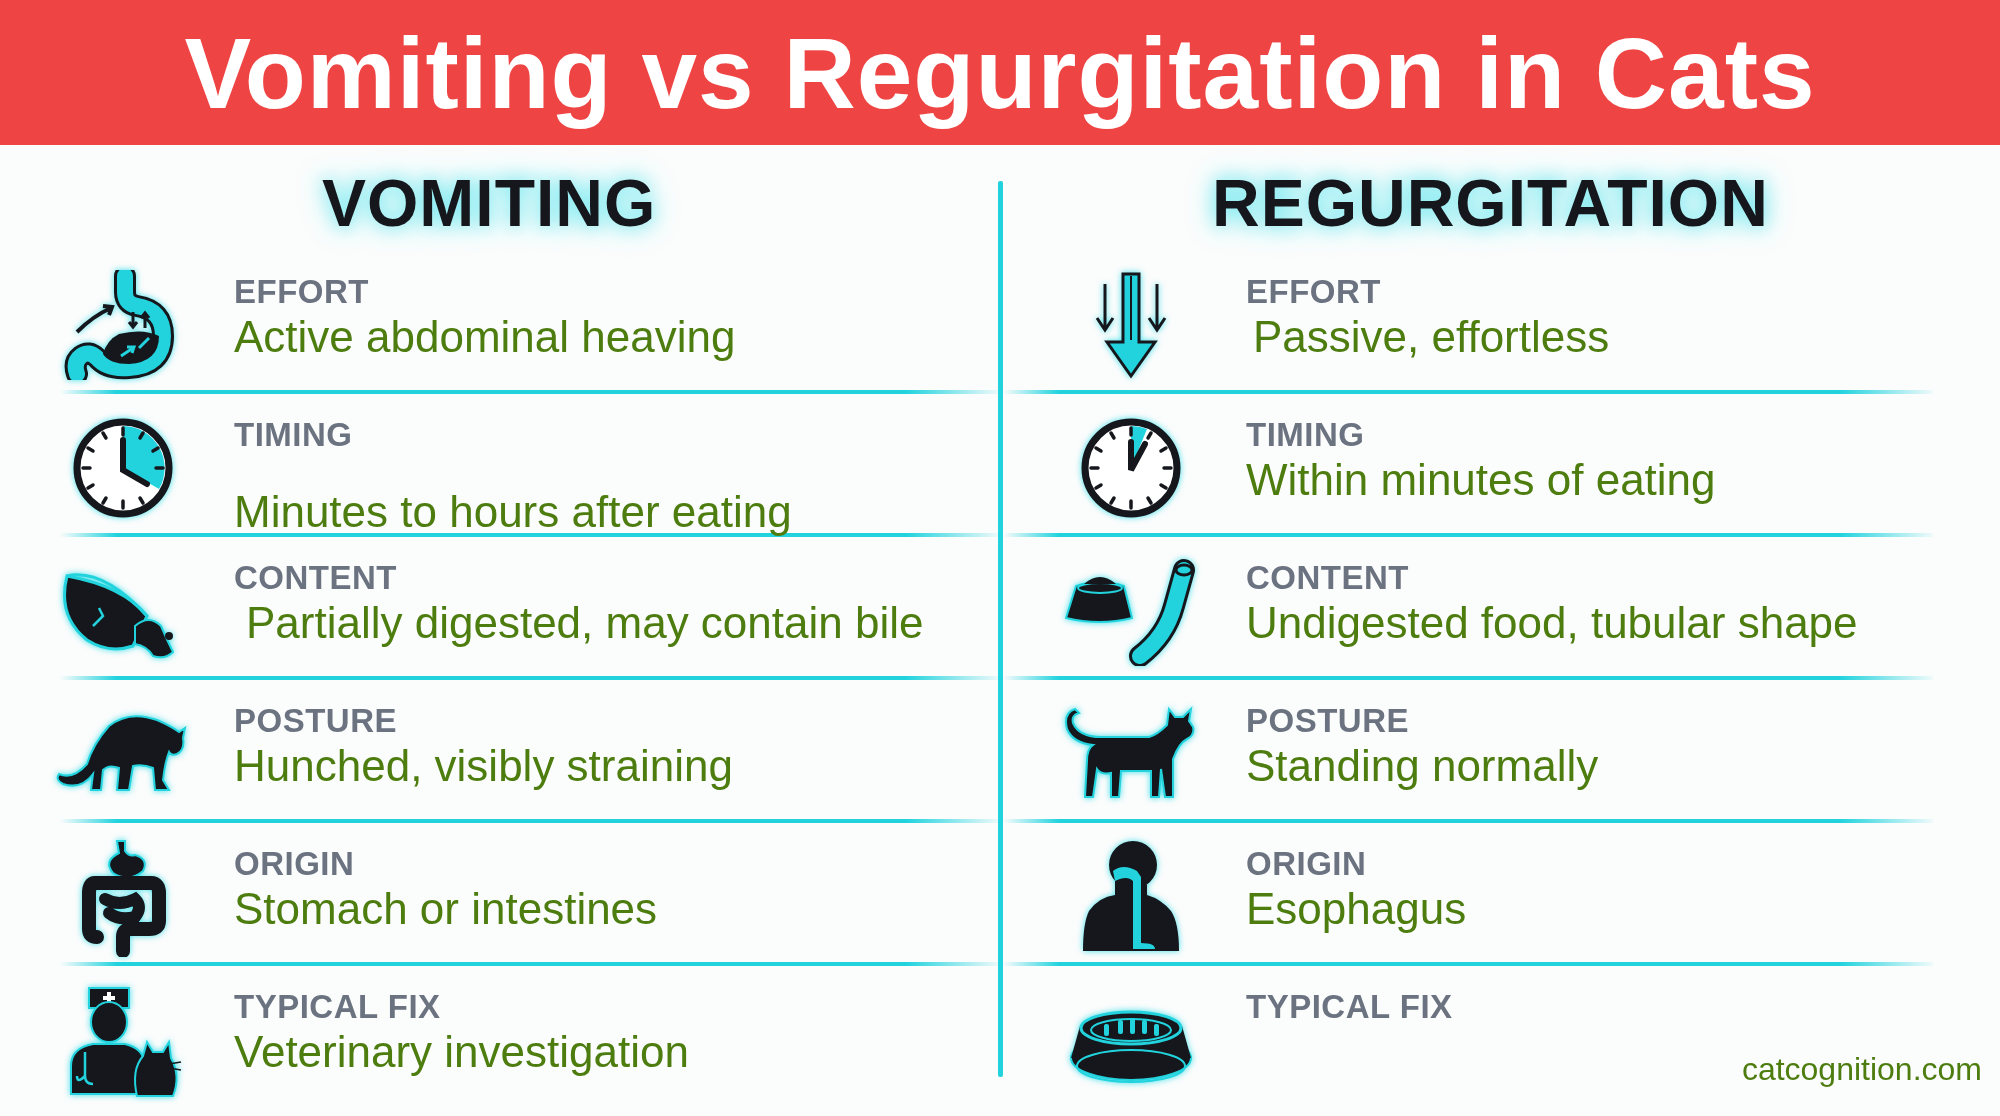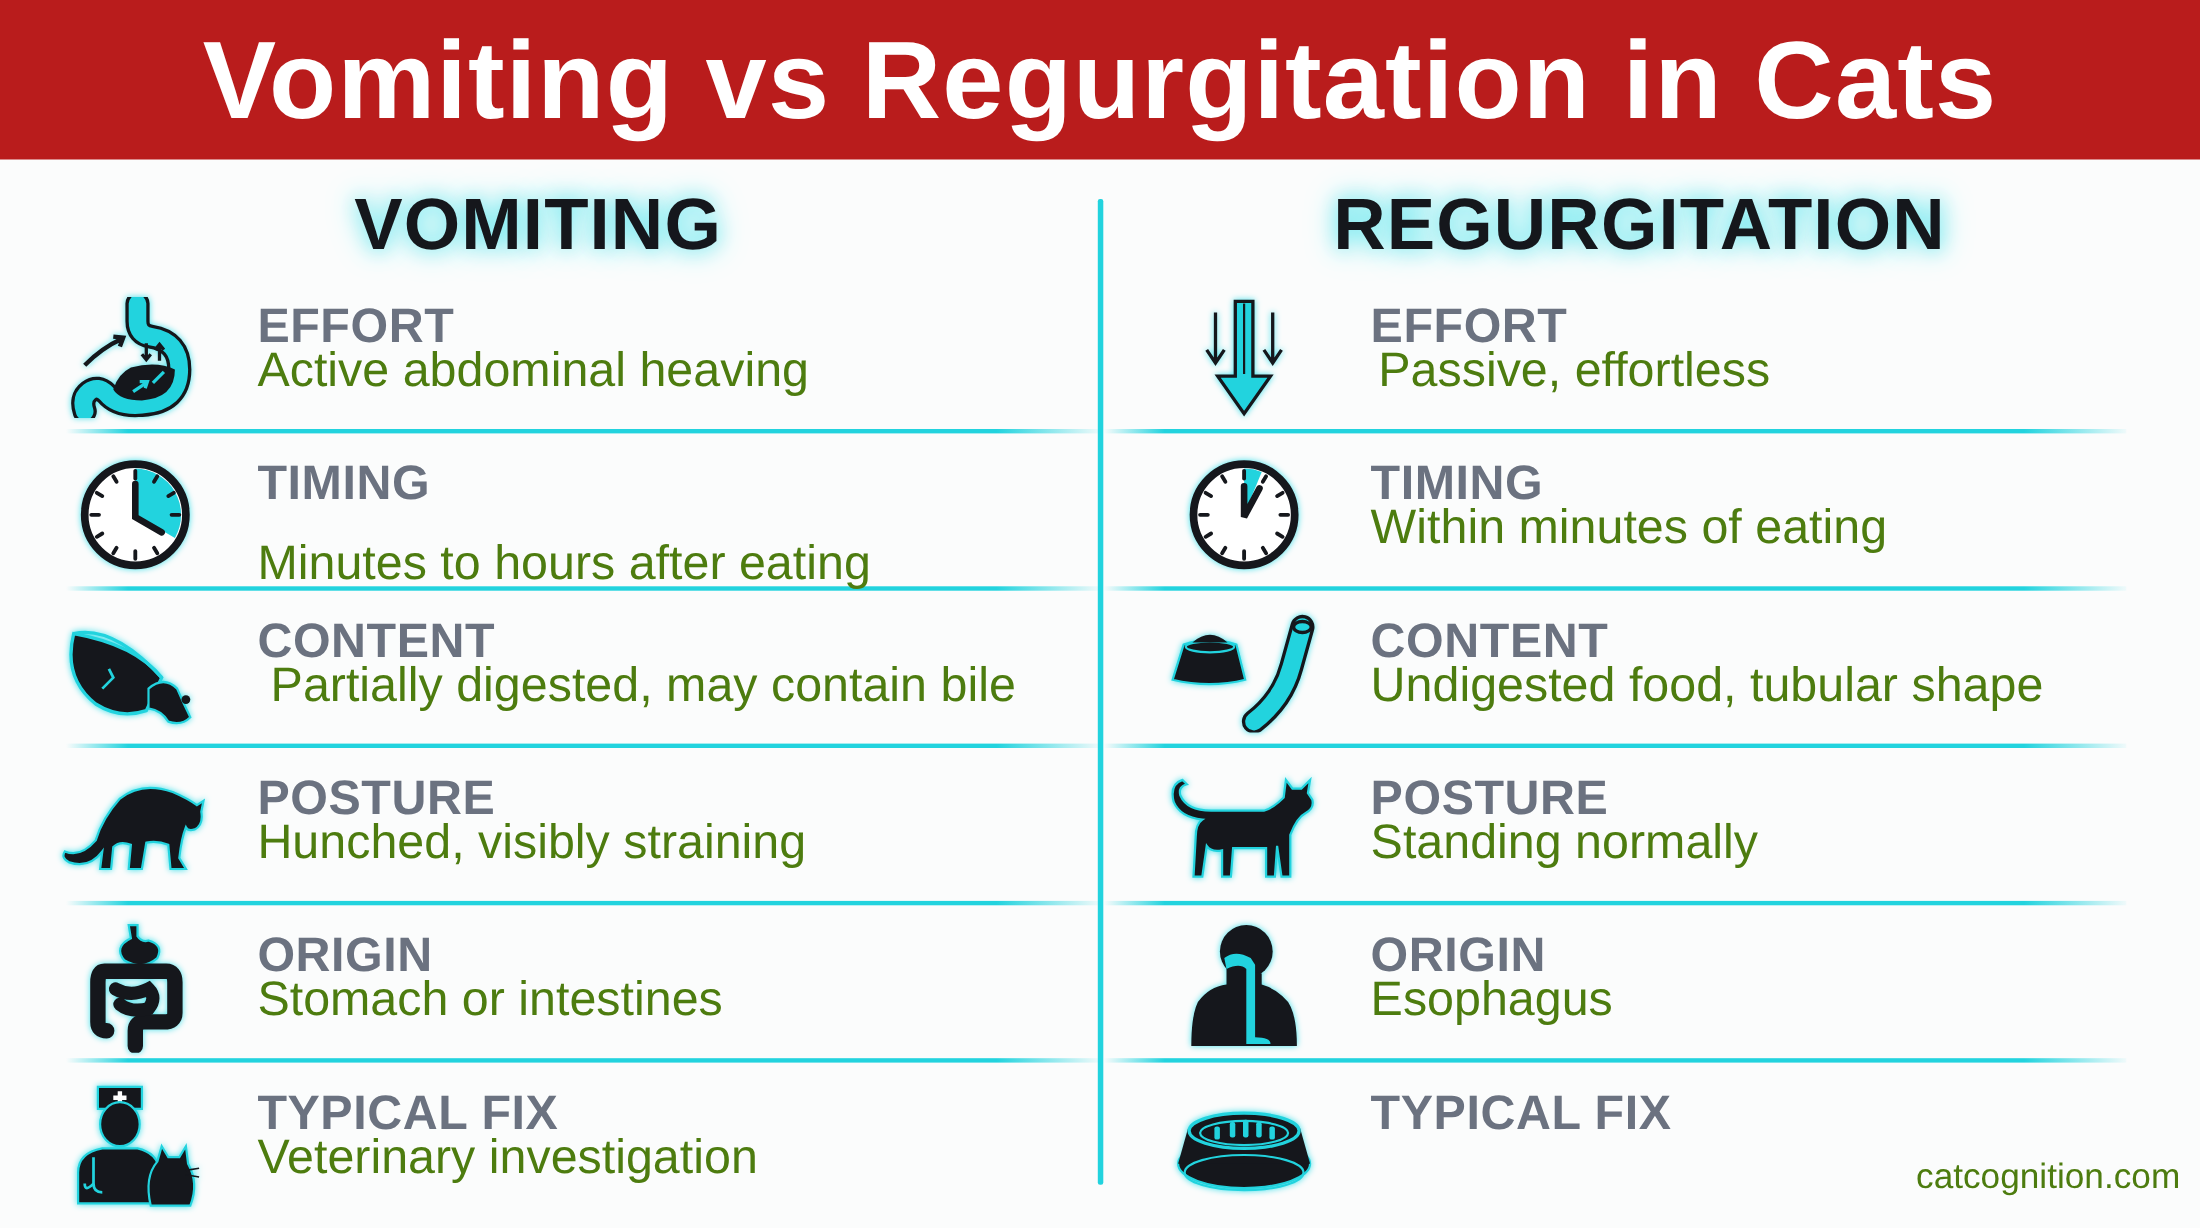--- a/index.html
+++ b/index.html
@@ -1,25 +1,25 @@
 <!DOCTYPE html>
 <html><head>
 <meta charset="utf-8">
 <style>
   html,body{margin:0;padding:0;}
   body{width:2000px;height:1116px;background:#fbfcfc;position:relative;overflow:hidden;font-family:"Liberation Sans","DejaVu Sans",sans-serif;color:#15171c;}
-  .titlebar{position:absolute;left:0;top:0;width:2000px;height:145px;background:#b91c1c;display:flex;align-items:center;justify-content:center;}
+  .titlebar{position:absolute;left:0;top:0;width:2000px;height:145px;background:#ef4444;display:flex;align-items:center;justify-content:center;}
   .titlebar h1{margin:0;color:#fff;font-size:100px;font-weight:700;letter-spacing:1px;line-height:1;}
   .col-heading{position:absolute;top:165px;font-size:66px;font-weight:700;letter-spacing:1px;color:#15171c;text-shadow:0 0 18px #6fe8ef,0 0 30px #9ef0f4;}
   .vdivider{position:absolute;left:998px;top:181px;width:5px;height:896px;background:#22d3de;border-radius:2px;}
   .hdivider{position:absolute;height:4px;background:linear-gradient(90deg,rgba(34,211,222,0) 0%,#22d3de 6%,#22d3de 90%,rgba(34,211,222,0.05) 100%);}
   .row{position:absolute;height:143px;width:990px;}
   .icon{position:absolute;left:0;top:0;width:150px;height:130px;display:flex;align-items:center;justify-content:center;}
   .icon svg{filter:drop-shadow(0 0 3px #3fe0ea);}
-  .label{position:absolute;font-size:44px;font-weight:700;color:#6b7280;letter-spacing:0.5px;line-height:1;}
+  .label{position:absolute;font-size:33px;font-weight:700;color:#6b7280;letter-spacing:0.5px;line-height:1;}
   .value{position:absolute;font-size:44px;color:#4d7c0f;line-height:1;white-space:nowrap;}
   .footer{position:absolute;right:18px;bottom:28px;font-size:32px;color:#4d7c0f;}
 </style>
 </head>
 <body>
 
 <div class="titlebar">
   <h1>Vomiting vs Regurgitation in Cats</h1>
 </div>
 

